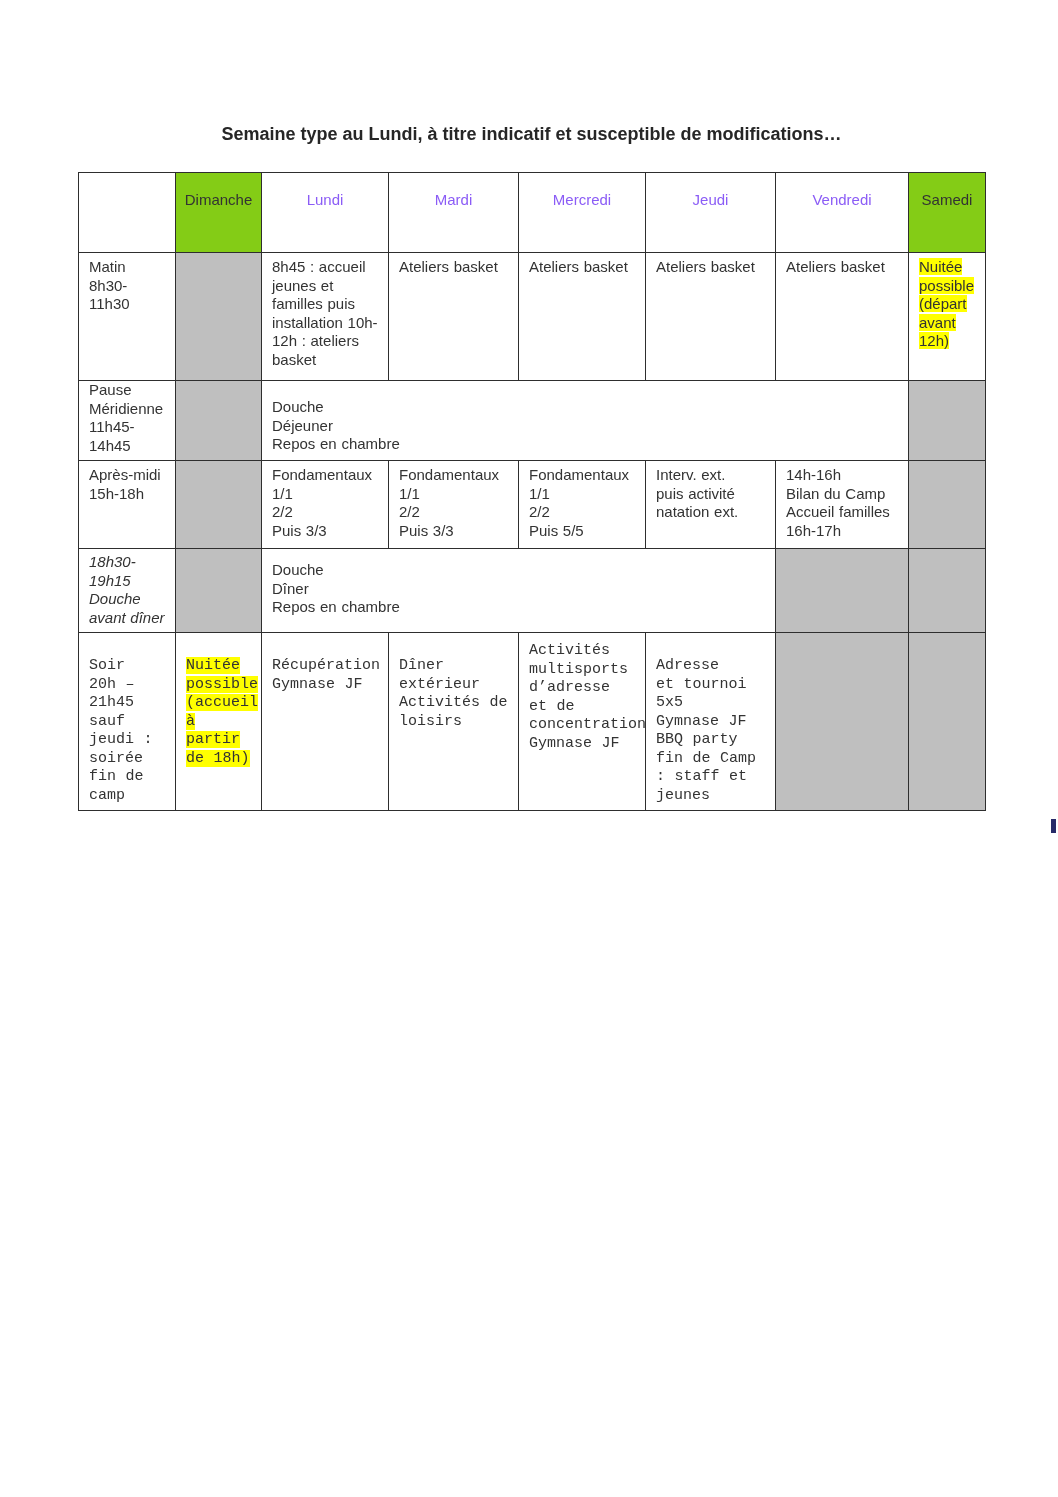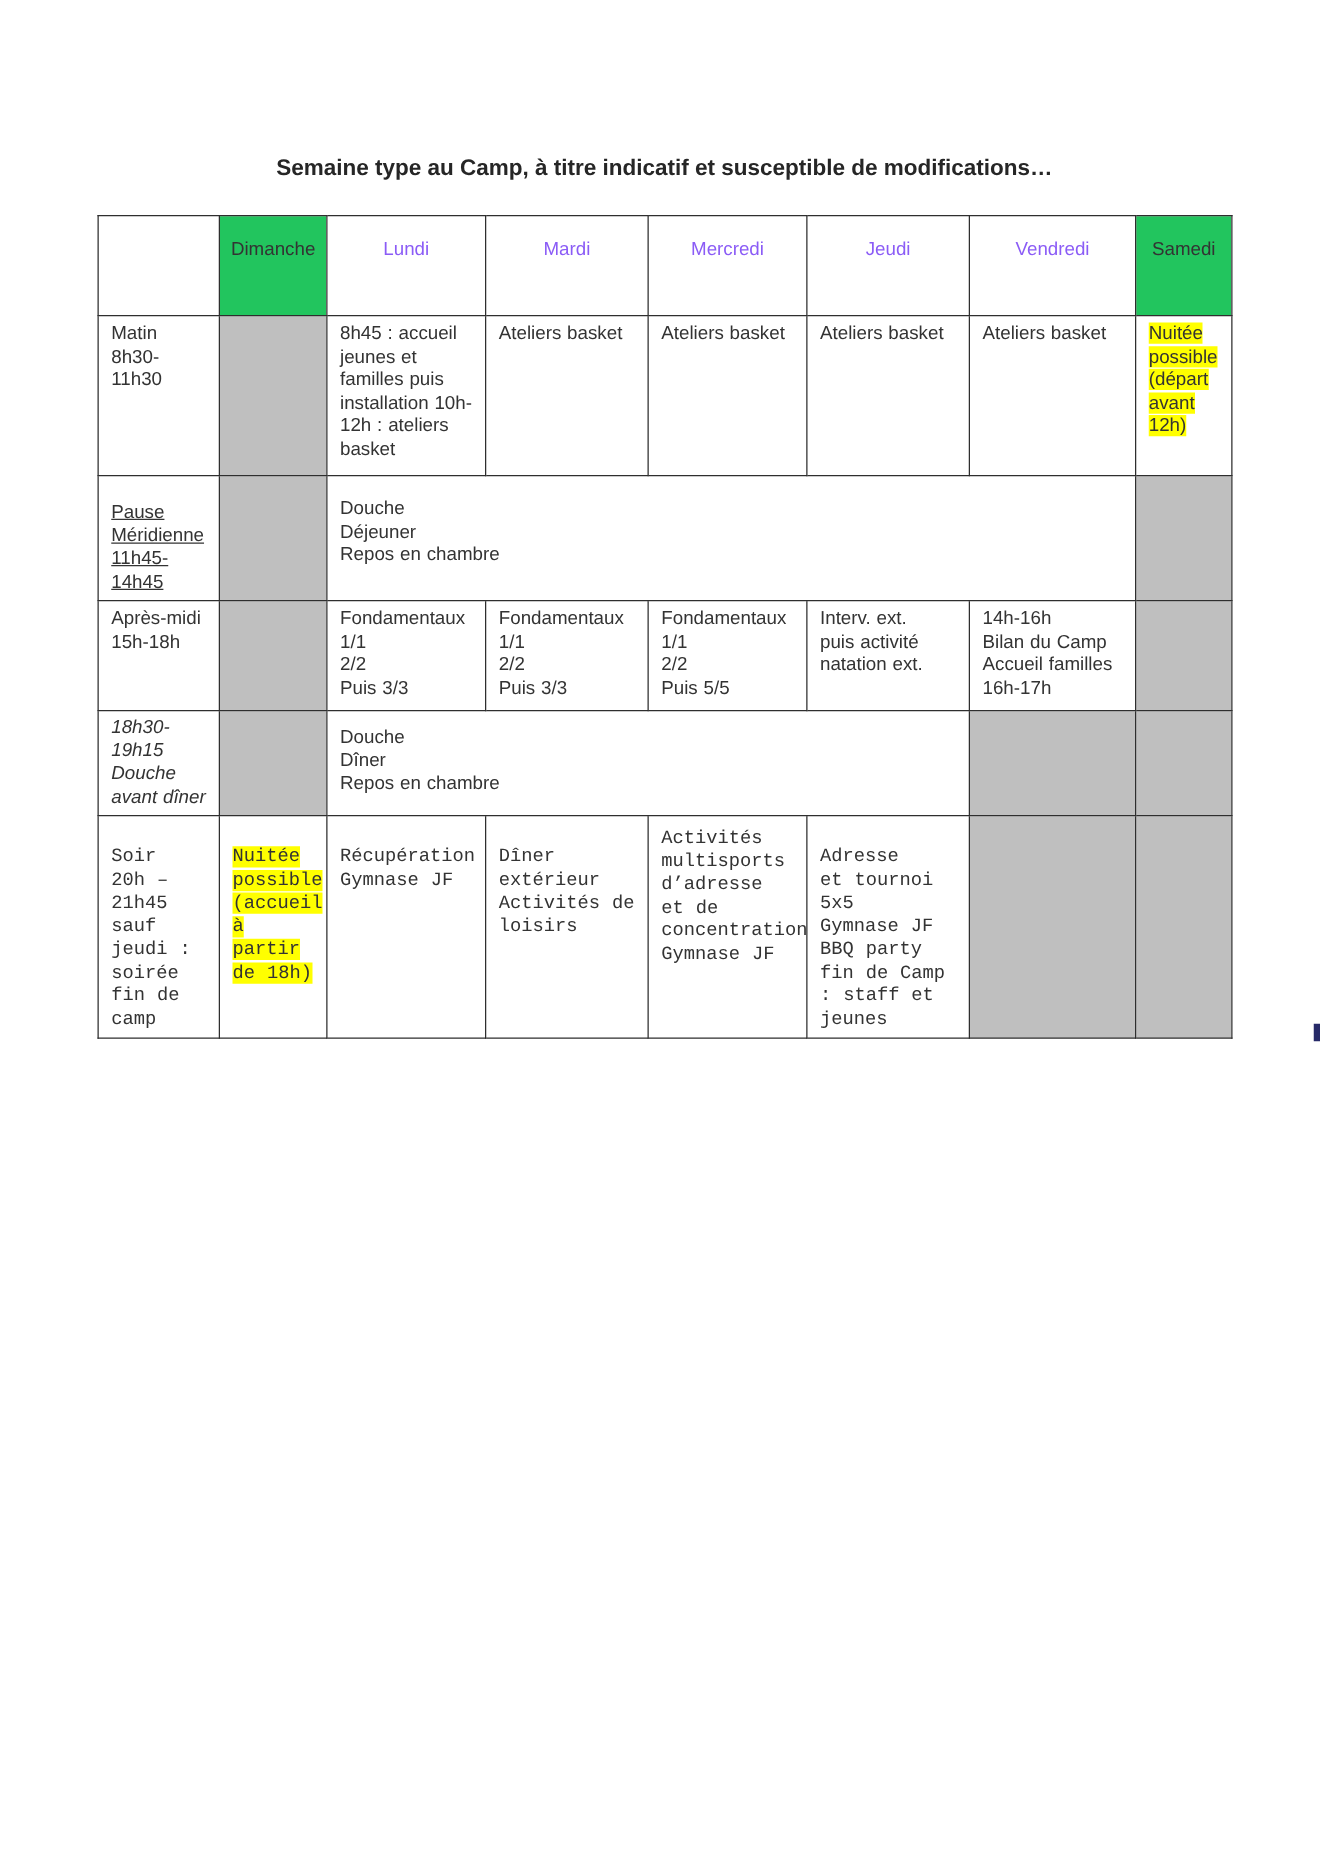--- a/index.html
+++ b/index.html
@@ -45,45 +45,45 @@
     white-space: normal;
   }
   tr.head   { height: 80px; }
   tr.r1     { height: 128px; }
   tr.r2     { height: 80px; }
   tr.r3     { height: 88px; }
   tr.r4     { height: 74px; }
   tr.r5     { height: 153px; }
   .blue      { color: #8b5cf6; font-weight: bold; }
   .gray      { background: #BFBFBF; }
-  .gray-head { background: #22c55e; }
+  .gray-head { background: #84cc16; }
   .center    { text-align: center; }
   .justify   { text-align: justify; }
   .hl        { background: #FFFF00; }
   tr.r1 td { }
-  tr.r2 td.label  { padding-top: 20px; text-decoration: underline; }
+  tr.r2 td.label  { padding-top: 0; }
   tr.r2 td.merged { padding-top: 17px; }
   tr.r3 td { }
   tr.r4 td.label  { padding-top: 4px; font-style: italic; }
   tr.r4 td.merged { padding-top: 12px; }
   tr.r5 td { padding-top: 24px; font-family: Liberation Mono, monospace; }
   tr.r5 td.tight  { padding-top: 9px; }
   .edge-artifact {
     position: absolute;
     left: 1051px; top: 819px;
     width: 5px; height: 14px;
     background: #272a68;
   }
 </style>
 </head>
 <body>
 
 <div>
 
-  <h1 class="title">Semaine type au Camp, à titre indicatif et susceptible de modifications…</h1>
+  <h1 class="title">Semaine type au Lundi, à titre indicatif et susceptible de modifications…</h1>
 
   <table class="schedule">
     <colgroup>
       <col style="width:97px">
         <col style="width:86px">
         <col style="width:127px">
         <col style="width:130px">
       <col style="width:127px">
         <col style="width:130px">
         <col style="width:133px">

